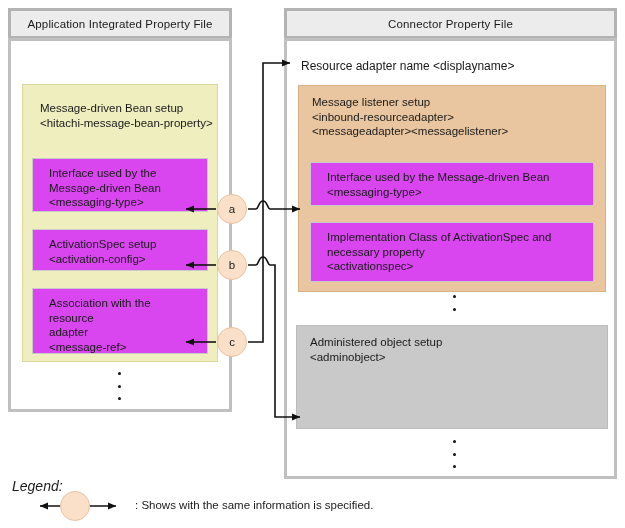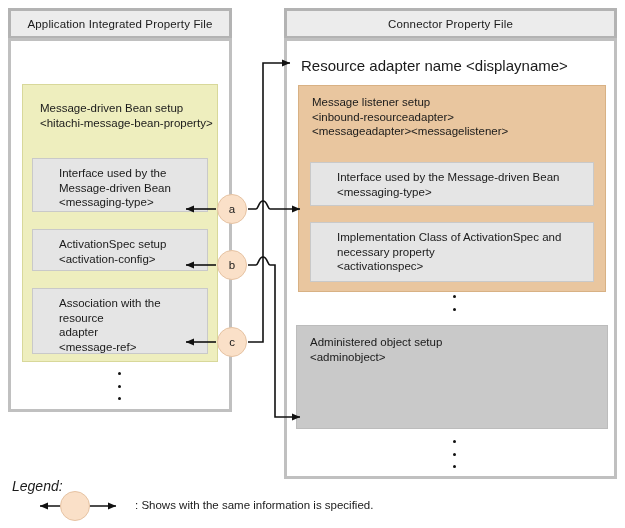--- a/index.html
+++ b/index.html
@@ -79,42 +79,42 @@
     left: 296px; top: 325px; width: 312px; height: 104px;
     background: #c9c9c9;
     border: 1px solid #bcbcbc;
   }
   #admin-title { left: 310px; top: 335px; width: 290px; }
 
   
   .box {
     position: absolute;
     box-sizing: border-box;
-    background: #e5e5e5;
+    background: #d946ef;
     border: 1px solid #c9c9c9;
     font-size: 11.5px;
     line-height: 14.5px;
     color: #1a1a1a;
-    padding: 7px 9px 6px 26px;
+    padding: 7px 9px 6px 16px;
     white-space: pre-line;
   }
 
   #box-messaging-type  { left: 32px; top: 158px; width: 176px; height: 54px; }
   #box-activation-cfg  { left: 32px; top: 229px; width: 176px; height: 42px; }
   #box-association     { left: 32px; top: 288px; width: 176px; height: 66px; }
 
   #box-r-messaging     { left: 310px; top: 162px; width: 284px; height: 44px; }
   #box-r-activation    { left: 310px; top: 222px; width: 284px; height: 60px; }
   #box-r-config-prop   { left: 306px; top: 381px; width: 288px; height: 40px; }
 
   
   #resource-adapter-name {
     position: absolute;
     left: 301px; top: 59px;
-    font-size: 15px;
+    font-size: 12px;
     line-height: 14px;
     color: #1a1a1a;
     white-space: nowrap;
   }
 
   
   .vdots {
     position: absolute;
     display: flex;
     flex-direction: column;

